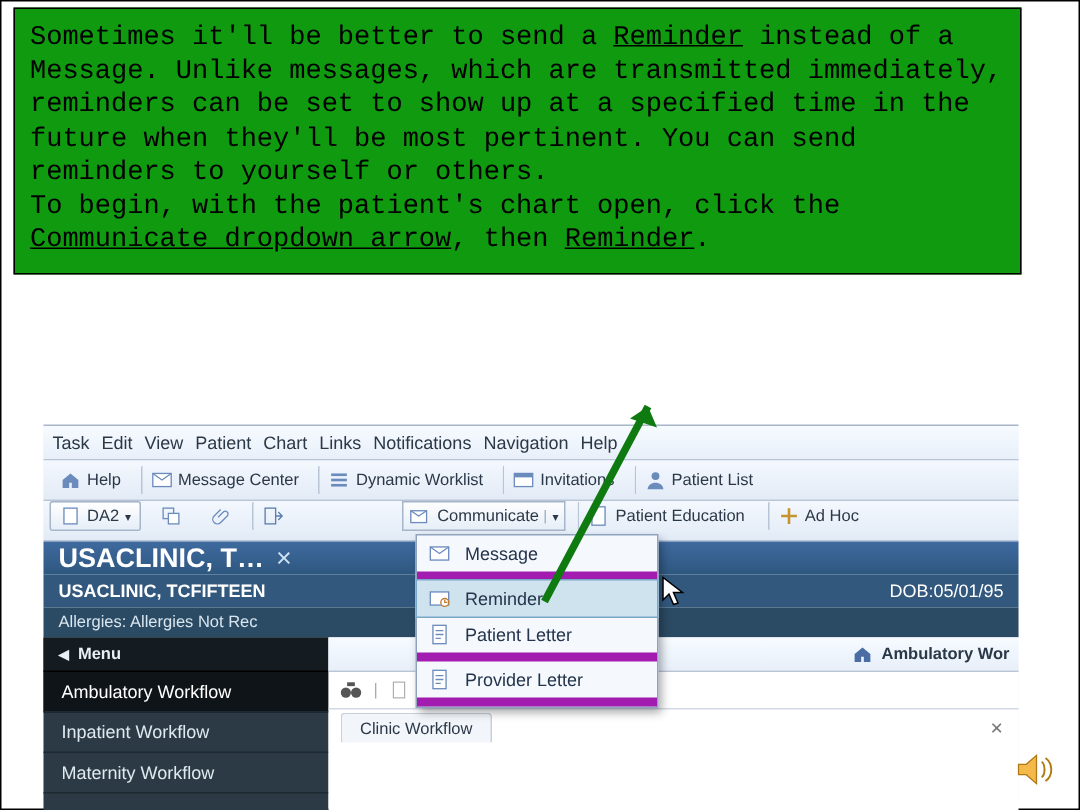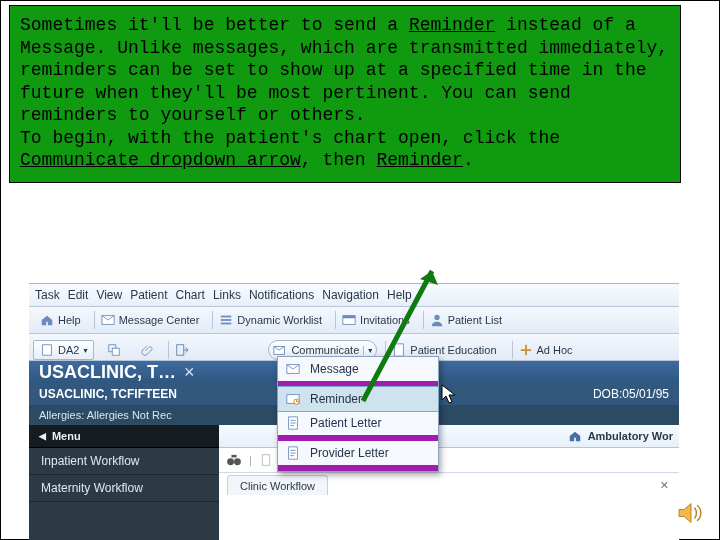--- a/index.html
+++ b/index.html
@@ -8,22 +8,22 @@
 .callout .u{text-decoration:underline}
 .callout p{margin:0}
 .callout p+p{}
 .app{position:absolute;left:28px;top:282px;width:650px;height:250px;background:#eef3fb;border-top:1px solid #aab7c9;font-size:12px;color:#2b3848}
 .menubar{display:flex;align-items:center;height:22px;background:linear-gradient(#f7fbff,#e7eff9);border-bottom:1px solid #b9c5d6;padding:0 6px;gap:8px}
 .menubar span{cursor:default}
 .toolbar{display:flex;align-items:center;height:26px;background:linear-gradient(#f4f8fe,#e2ebf6);border-bottom:1px solid #b9c5d6;padding:0 4px;gap:4px;font-size:11px;color:#2b3848}
 .tbtn{display:flex;align-items:center;gap:4px;padding:2px 6px;border:1px solid transparent;border-radius:2px}
 .tbtn.sep{border-left:1px solid #b9c5d6;padding-left:6px;margin-left:2px}
 .ico{width:14px;height:14px;display:inline-block}
-.tb2{display:flex;align-items:flex-end;height:26px;background:linear-gradient(#f4f8fe,#e2ebf6);border-bottom:1px solid #b9c5d6;padding:0 4px;gap:6px;font-size:11px}
-.tb2 .commwrap{position:relative;display:flex;align-items:center;border:1px solid #a6b5c9;background:linear-gradient(#fefefe,#e6eef8);border-radius:10px;padding:2px 4px;gap:4px}
+.tb2{display:flex;align-items:flex-start;height:26px;background:linear-gradient(#f4f8fe,#e2ebf6);border-bottom:1px solid #b9c5d6;padding:0 4px;gap:6px;font-size:11px}
+.tb2 .commwrap{position:relative;display:flex;align-items:center;border:1px solid #a6b5c9;background:linear-gradient(#fefefe,#e6eef8);border-radius:0;padding:2px 4px;gap:4px}
 .dropdown{position:absolute;left:248px;top:72px;width:160px;background:#f5f8fc;border:1px solid #8fa3bf;box-shadow:2px 3px 6px rgba(0,0,0,.35);z-index:20}
 .dd-item{display:flex;align-items:center;height:24px;padding:0 8px;gap:10px;font-size:12px;color:#23344b;border-bottom:6px solid #a21caf}
 .dd-item.hi{background:#cfe3ef;border:1px solid #7aa7c8;margin:-1px}
 .banner{height:22px;background:linear-gradient(#3f6a9f,#2e577f);color:#fff;display:flex;align-items:flex-end;padding:0 10px;font-size:18px;font-weight:bold}
 .banner2{height:22px;background:#33587e;color:#fff;display:flex;align-items:center;padding:0 10px;font-size:12px;justify-content:space-between}
 .banner3{height:20px;background:#2b4a63;color:#d9e6ef;display:flex;align-items:center;padding:0 10px;font-size:11px}
 .lower{display:flex;height:120px}
 .sidebar{width:190px;background:#2b3a45;color:#e9eff3;font-size:12px}
 .side-menu{height:22px;display:flex;align-items:center;padding:0 10px;background:#141c21;border-bottom:1px solid #000;font-weight:bold;font-size:11px}
 .side-item{height:26px;display:flex;align-items:center;padding:0 12px;border-bottom:1px solid #1d2830;color:#dfe9ef}
@@ -164,20 +164,23 @@
     <div class="banner3">
       <span>Allergies: Allergies Not Rec</span>
     </div>
 
     <div class="lower">
       <div class="sidebar">
         <div class="side-menu">
           <span style="margin-right:6px;font-size:9px">◀</span>
           <span>Menu</span>
         </div>
+        <div class="side-item active">
+            <span>Ambulatory Workflow</span>
+          </div>
         <div class="side-item">
             <span>Inpatient Workflow</span>
           </div>
         <div class="side-item">
             <span>Maternity Workflow</span>
           </div>
       </div>
       <div class="main">
         <div class="maintabs">
           <span></span>

